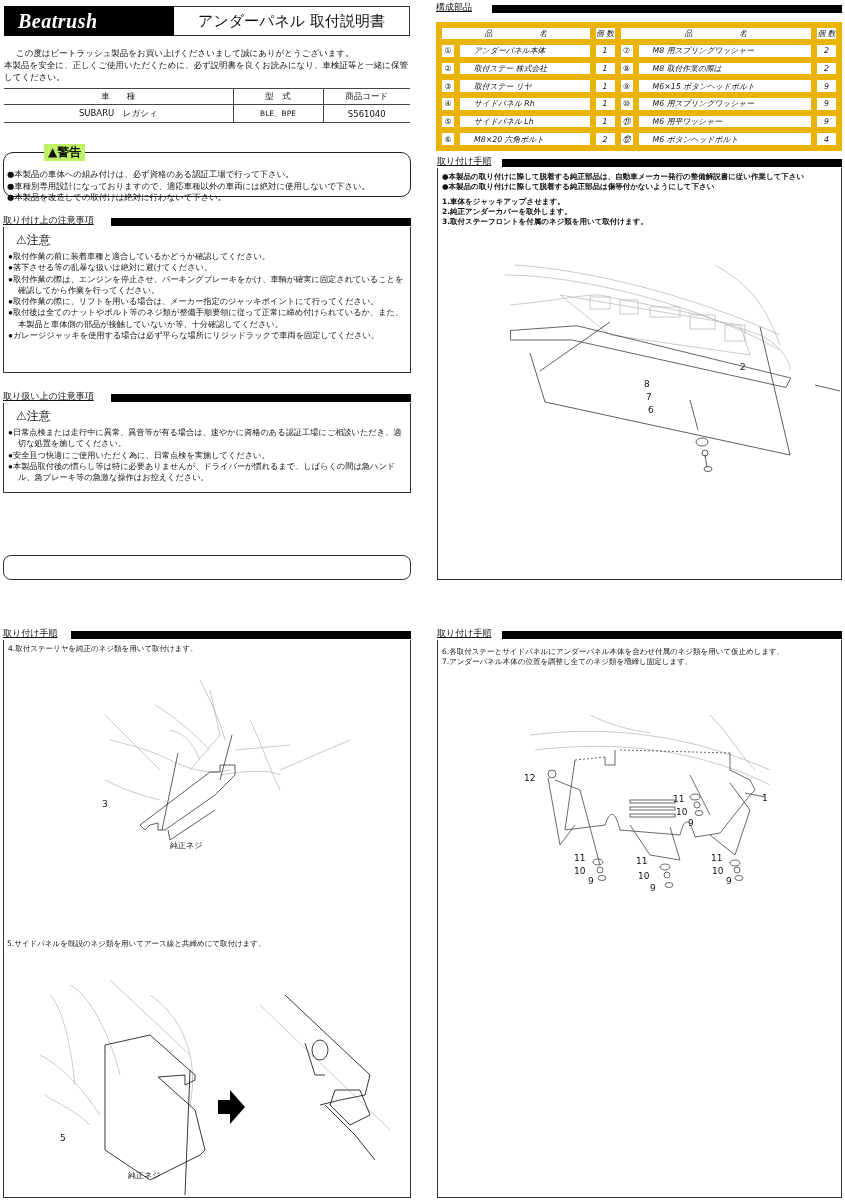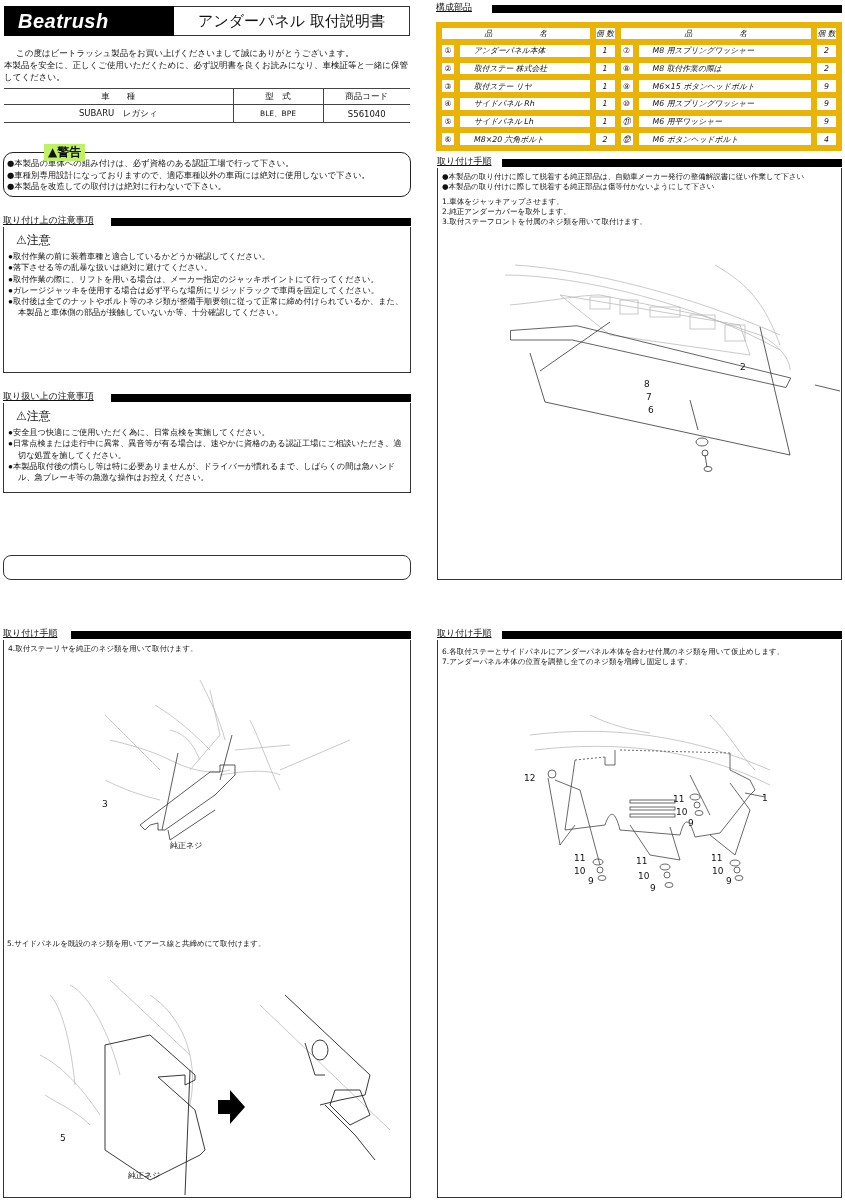--- a/index.html
+++ b/index.html
@@ -2,35 +2,35 @@
 <html><head>
 <meta charset="utf-8">
 <style>
   * { box-sizing: border-box; margin: 0; padding: 0; }
   body { width: 845px; height: 1200px; background: #fff; position: relative; overflow: hidden;
          font-family: "DejaVu Sans", "Liberation Sans", sans-serif; color: #111; }
   .abs { position: absolute; }
 
   
   .brand { left: 4px; top: 6px; width: 170px; height: 30px; background: #000; color: #fff;
-           font-family: Liberation Sans, sans-serif; font-weight: bold; font-style: italic; font-size: 20px;
+           font-family: Liberation Serif, serif; font-weight: bold; font-style: italic; font-size: 20px;
            display: flex; align-items: center; padding-left: 14px; letter-spacing: 0.5px; }
   .doc-title { left: 174px; top: 6px; width: 236px; height: 30px; border: 1px solid #333; border-left: none;
                display: flex; align-items: center; justify-content: center; font-size: 15px; }
   .intro { left: 4px; top: 47px; width: 408px; font-size: 8.5px; line-height: 12px; }
   .intro p:first-child { text-indent: 12px; }
 
   table.vehicle { position: absolute; left: 4px; top: 88px; width: 406px; border-collapse: collapse; font-size: 8.5px; }
   table.vehicle td { border: 1px solid #444; height: 18px; text-align: center; }
   table.vehicle tr:first-child td { height: 16px; }
   table.vehicle td:first-child { border-left: none; }
   table.vehicle td:last-child { border-right: none; }
 
   
-  .warn-box { left: 3px; top: 152px; width: 408px; height: 45px; border: 1.2px solid #222; border-radius: 10px; padding: 5px 3px; }
+  .warn-box { left: 3px; top: 152px; width: 408px; height: 45px; border: 1.2px solid #222; border-radius: 10px; padding: 16px 3px; }
   .warn-title { left: 44px; top: 144px; background: #bef264; padding: 0 4px; font-size: 12px; font-weight: bold; }
   .warn-box div { font-size: 8.4px; line-height: 11.5px; white-space: nowrap; }
 
   
   .sec-head { height: 10px; }
   .sec-head .lbl { position: absolute; left: 0; top: -3px; font-size: 9px; background: #fff; padding-right: 10px; text-decoration: underline; }
   .sec-head .bar { position: absolute; right: 0; top: 1px; height: 8px; background: #000; }
 
   .boxed { border: 1.4px solid #333; border-top: none; background: #fff; }
   .caution-title { font-size: 12px; margin-left: 12px; margin-top: 5px; margin-bottom: 2px; }
@@ -91,33 +91,34 @@
 <div class="abs warn-title">▲警告</div>
 
 <div class="abs sec-head" style="left:3px;top:217px;width:408px;">
   <span class="bar" style="width:300px"></span>
   <span class="lbl">取り付け上の注意事項</span>
 </div>
 <div class="abs boxed" style="left:3px;top:227px;width:408px;height:146px;">
   <div class="caution-title">⚠注意</div>
   <div class="bul">●取付作業の前に装着車種と適合しているかどうか確認してください。</div>
   <div class="bul">●落下させる等の乱暴な扱いは絶対に避けてください。</div>
+  <div class="bul">●取付作業の際は、エンジンを停止させ、パーキングブレーキをかけ、車輌が確実に固定されていることを確認してから作業を行ってください。</div>
   <div class="bul">●取付作業の際に、リフトを用いる場合は、メーカー指定のジャッキポイントにて行ってください。</div>
+  <div class="bul">●取付後は全てのナットやボルト等のネジ類が整備手順要領に従って正常に締め付けられているか、また、本製品と車体側の部品が接触していないか等、十分確認してください。</div>
   <div class="bul">●ガレージジャッキを使用する場合は必ず平らな場所にリジッドラックで車両を固定してください。</div>
-  <div class="bul">●取付後は全てのナットやボルト等のネジ類が整備手順要領に従って正常に締め付けられているか、また、本製品と車体側の部品が接触していないか等、十分確認してください。</div>
 </div>
 
 <div class="abs sec-head" style="left:3px;top:393px;width:408px;">
   <span class="bar" style="width:300px"></span>
   <span class="lbl">取り扱い上の注意事項</span>
 </div>
 <div class="abs boxed" style="left:3px;top:403px;width:408px;height:90px;">
   <div class="caution-title">⚠注意</div>
+  <div class="bul">●日常点検または走行中に異常、異音等が有る場合は、速やかに資格のある認証工場にご相談いただき、適切な処置を施してください。</div>
   <div class="bul">●安全且つ快適にご使用いただく為に、日常点検を実施してください。</div>
-  <div class="bul">●日常点検または走行中に異常、異音等が有る場合は、速やかに資格のある認証工場にご相談いただき、適切な処置を施してください。</div>
   <div class="bul">●本製品取付後の慣らし等は特に必要ありませんが、ドライバーが慣れるまで、しばらくの間は急ハンドル、急ブレーキ等の急激な操作はお控えください。</div>
 </div>
 
 <div class="abs footer-box"></div>
 <div class="abs company">
   <span class="co-kk">株式会社</span>
   <span class="co-name">レイル</span>
   <span class="addr">
     <span style="display:block">〒244-0803　横浜市戸塚区平戸町335</span>
     <span style="display:block">TEL 045-824-1835　FAX 045-824-1652</span>
@@ -185,21 +186,21 @@
     <td class="name">M6 ボタンヘッドボルト</td>
     <td class="qty">4</td>
   </tr>
 </tbody>
   </table>
 
 <div class="abs sec-head" style="left:437px;top:158px;width:405px;">
   <span class="bar" style="width:340px"></span>
   <span class="lbl">取り付け手順</span>
 </div>
-<div class="abs boxed install-box" style="left:437px;top:168px;width:405px;height:412px;">
+<div class="abs boxed install-box" style="left:437px;top:168px;width:405px;height:412px;font-weight:bold;">
   <div class="line">●本製品の取り付けに際して脱着する純正部品は、自動車メーカー発行の整備解説書に従い作業して下さい</div>
   <div class="line">●本製品の取り付けに際して脱着する純正部品は傷等付かないようにして下さい</div>
   <div style="height:5px"></div>
   <div class="line">1.車体をジャッキアップさせます。</div>
   <div class="line">2.純正アンダーカバーを取外します。</div>
   <div class="line">3.取付ステーフロントを付属のネジ類を用いて取付けます。</div>
 </div>
 
 <svg style="left:500px;top:255px;" width="320" height="170" viewBox="0 0 320 170">
   <g fill="none" stroke="#bbb" stroke-width="0.8">

